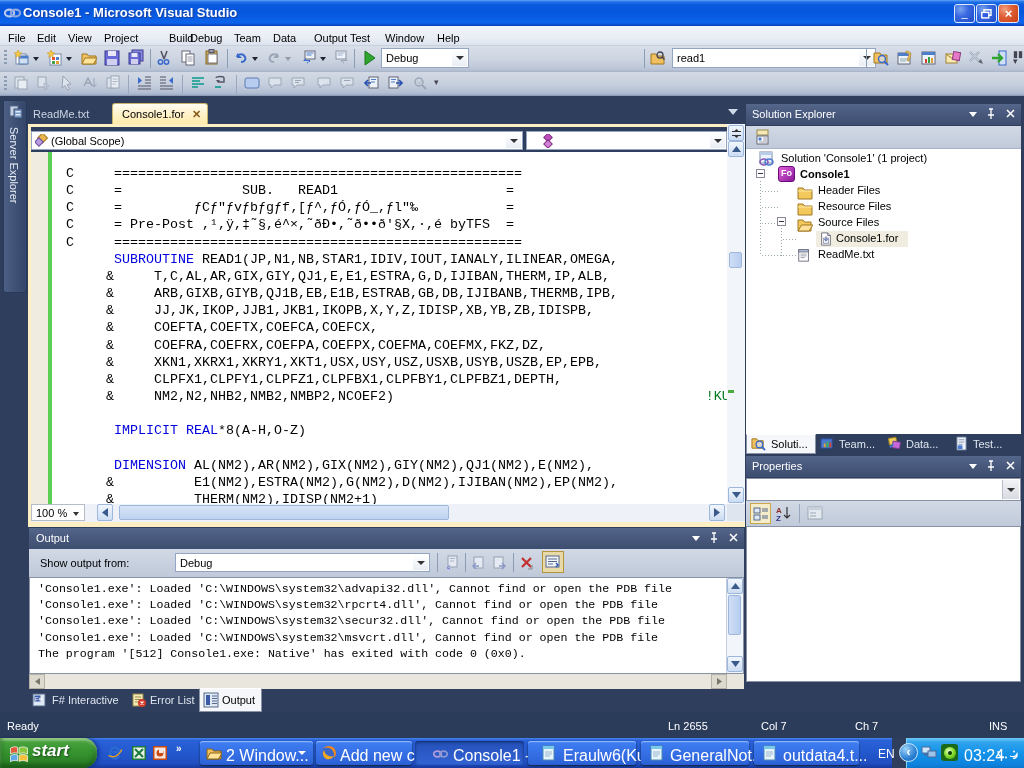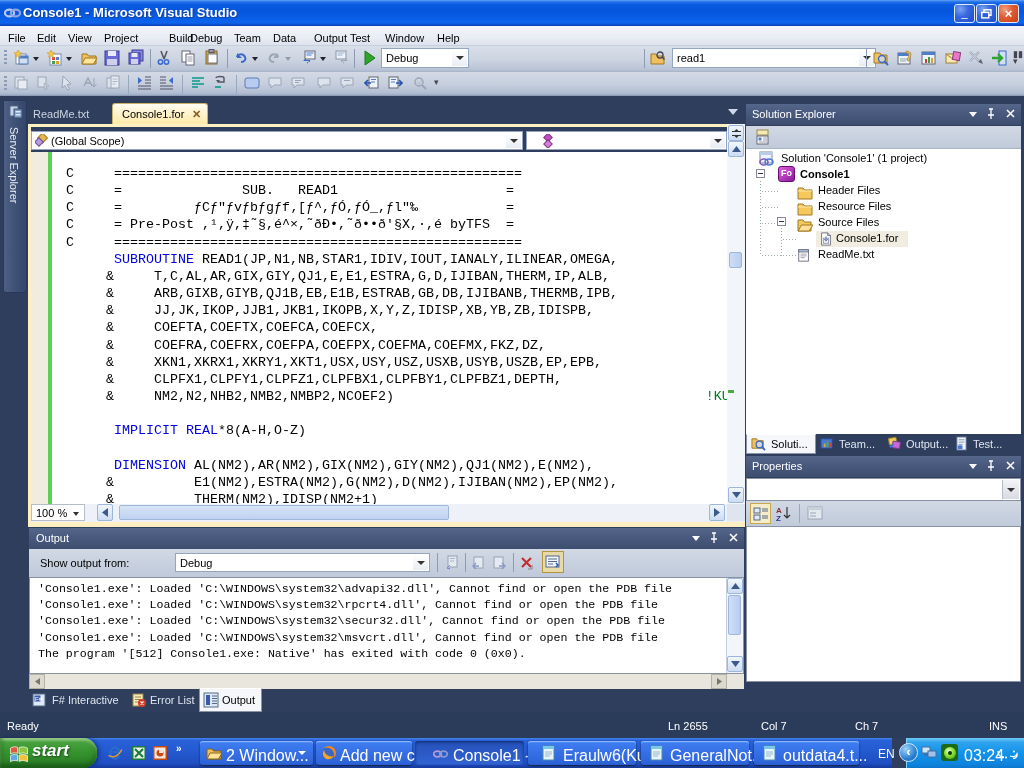--- a/index.html
+++ b/index.html
@@ -584,21 +584,21 @@
           <rect x="4" y="8" width="2" height="4" fill="#e0a030"></rect>
           <rect x="7" y="6" width="2" height="6" fill="#40b050"></rect>
           <rect x="10" y="7" width="2" height="5" fill="#d04030"></rect>
         </svg>
    <span class="btxt" style="left:93px">Team...</span>
    <svg class="ico" style="left:141px;top:2px" viewBox="0 0 16 16">
           <rect x="2" y="2" width="8" height="7" transform="rotate(-8 6 5)" fill="#f0d060" stroke="#a8861d"></rect>
           <rect x="6" y="6" width="8" height="7" transform="rotate(8 10 9)" fill="#c869d8" stroke="#7a3a90"></rect>
           <path d="M3 12l4-3" stroke="#4878d0" stroke-width="2"></path>
         </svg>
-   <span class="btxt" style="left:160px">Output...</span>
+   <span class="btxt" style="left:160px">Data...</span>
    <svg class="ico" style="left:208px;top:2px" viewBox="0 0 16 16">
           <rect x="3" y="1" width="10" height="14" fill="#eef2fa" stroke="#55688a"></rect>
           <path d="M5 4h6M5 6.5h6M5 9h4" stroke="#8898b0"></path>
           <rect x="4" y="10" width="5" height="4" fill="#4878d0"></rect>
         </svg>
    <span class="btxt" style="left:227px">Test...</span>
   </div>
  </div>
  <div class="abs" id="props">
   <div class="twtitle">

